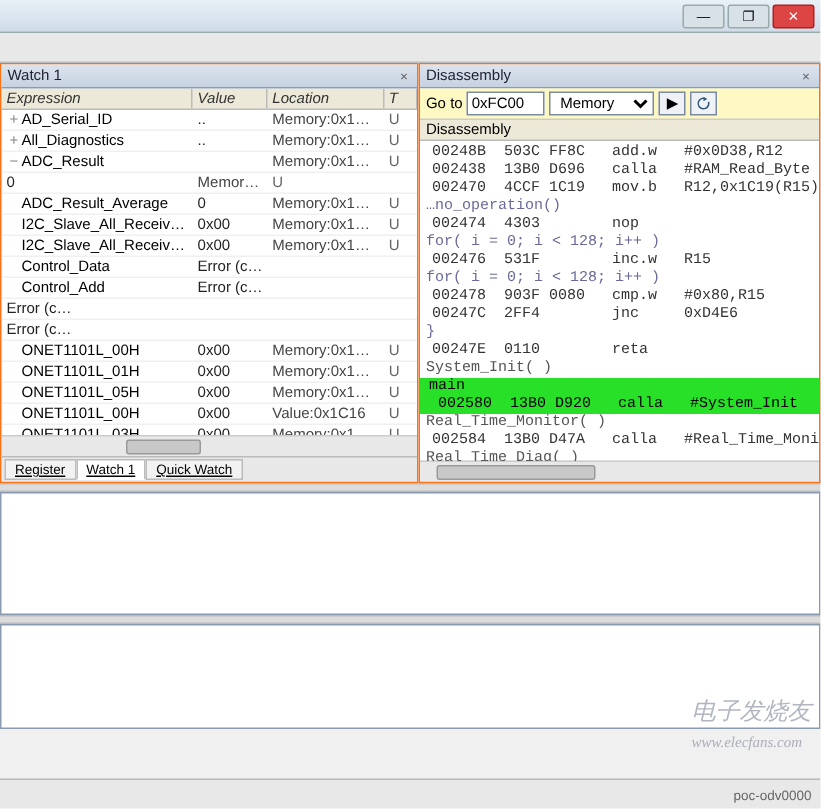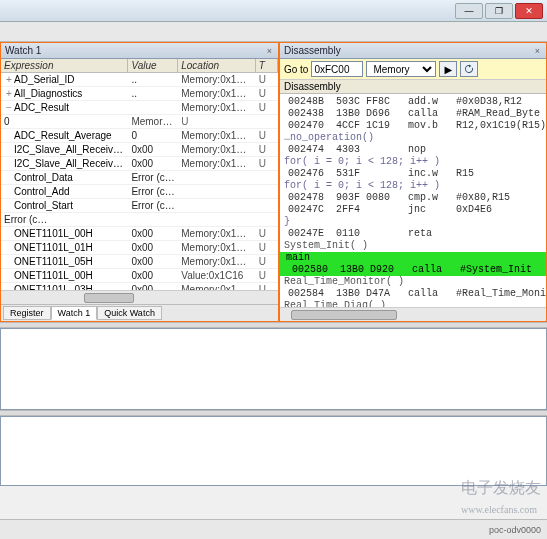--- a/index.html
+++ b/index.html
@@ -129,20 +129,21 @@
   .watch-row .expr .tree { color: #888; display:inline-block; width:10px; text-align:center;}
   .watch-row .val { color: #222; }
   .watch-row .loc { color: #444; }
   .watch-row .typ { color: #666; }
   .tabs-bottom {
     background: #e8e8e8;
     border-top: 1px solid #bbb;
     padding: 1px 2px;
     display: flex;
     gap: 0;
+    text-decoration: underline;
   }
   .tab {
     font-size: 9px;
     padding: 1px 6px;
     border: 1px solid #bbb;
     background: #f2f2f2;
     cursor: pointer;
   }
   .tab.active { background: #fff; border-bottom-color: #fff; }
   .disasm-body {
@@ -199,23 +200,24 @@
     display: flex;
     justify-content: flex-end;
     align-items: center;
     padding: 0 6px;
     font-size: 9px;
     color: #666;
   }
   .watermark {
     position: absolute;
     right: 6px;
-    bottom: 22px;
+    bottom: 36px;
     font-size: 16px;
     color: rgba(100,110,130,0.5);
+    font-style: italic;
     pointer-events: none;
     font-family: serif;
   }
 </style>
 </head>
 <body>
 
 <div class="titlebar">
   <div class="win-btn">—</div>
   <div class="win-btn">❐</div>
@@ -286,21 +288,20 @@
             <div class="loc"></div>
             <div class="typ"></div>
           </div>
           <div class="watch-row">
             <div class="expr"><span class="tree"> </span>Control_Add</div>
             <div class="val">Error (c…</div>
             <div class="loc"></div>
             <div class="typ"></div>
           </div>
           <div class="watch-row">
-            <div class="expr"><span class="tree"> </span>Control_Start</div>
             <div class="val">Error (c…</div>
             <div class="loc"></div>
             <div class="typ"></div>
           </div>
           <div class="watch-row">
             <div class="val">Error (c…</div>
             <div class="loc"></div>
             <div class="typ"></div>
           </div>
           <div class="watch-row">

